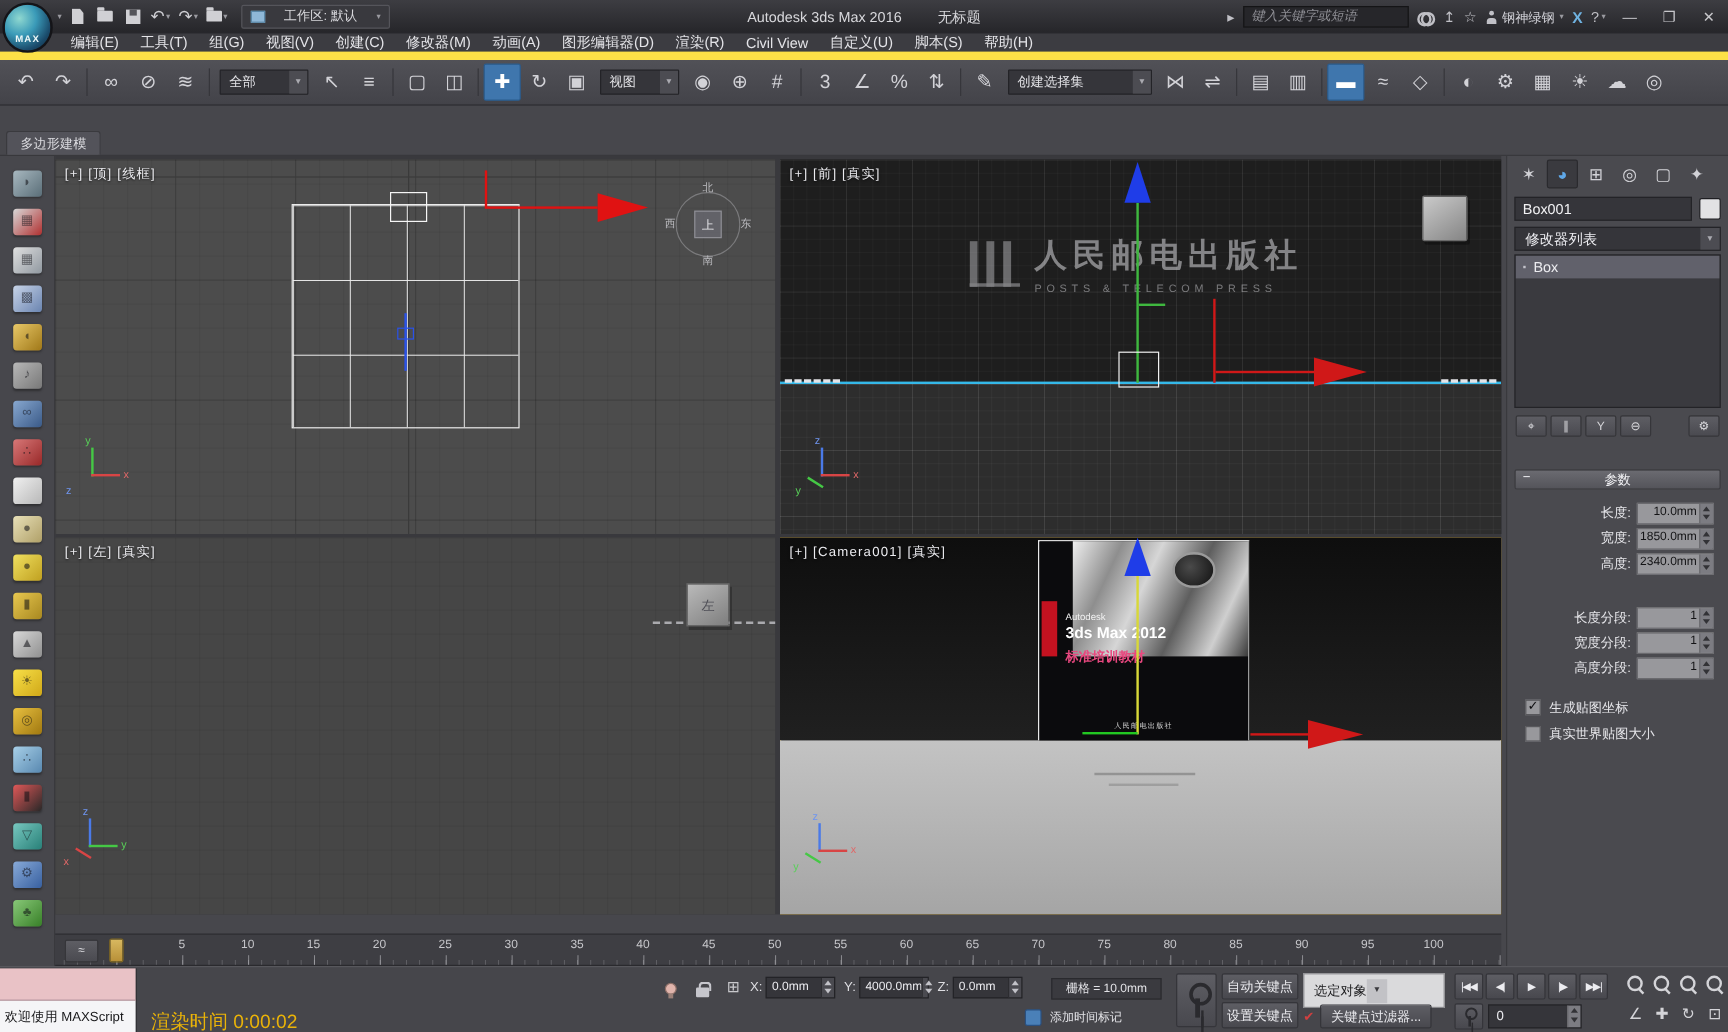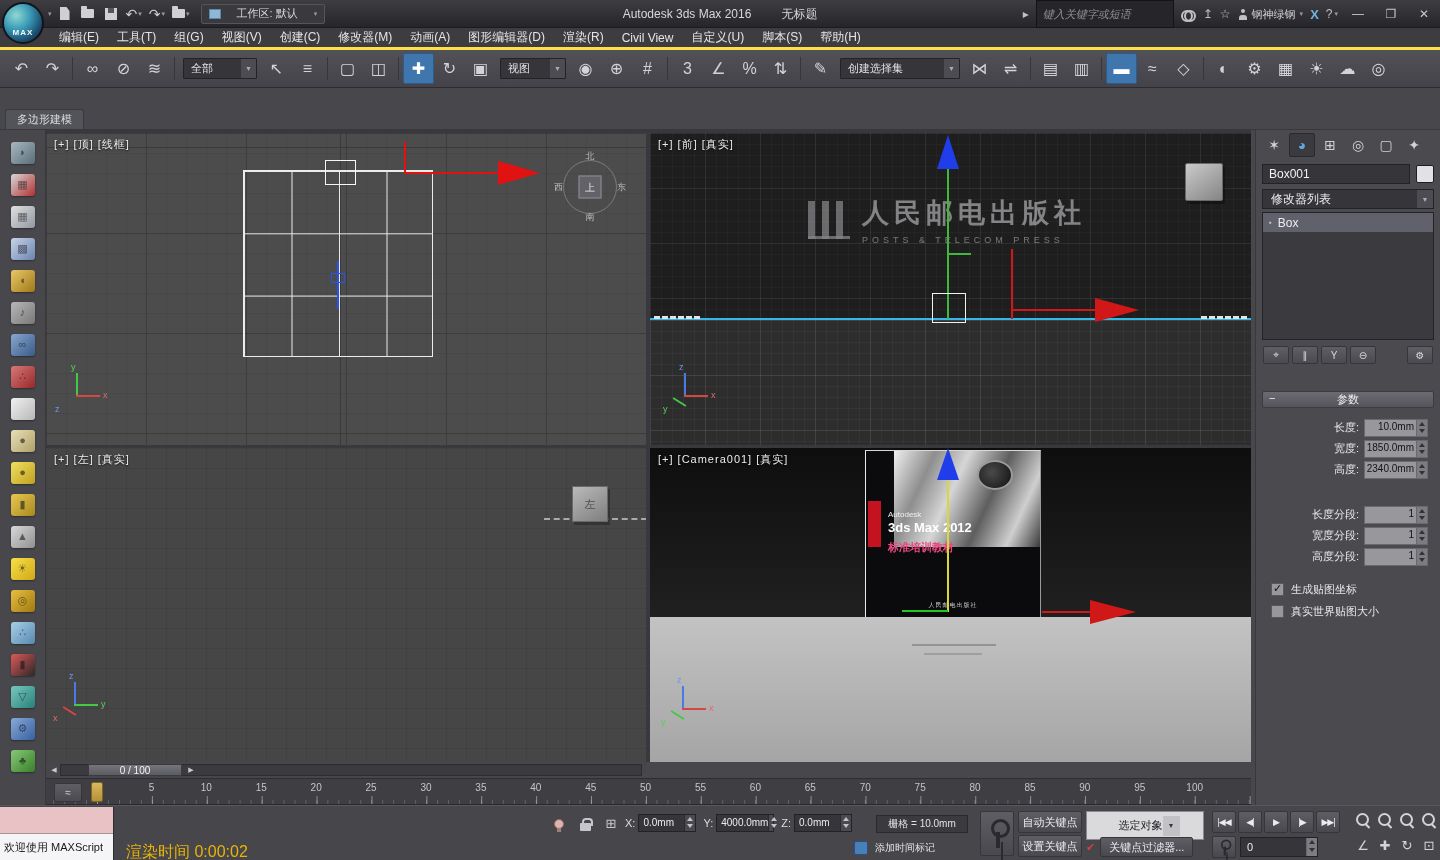--- a/index.html
+++ b/index.html
@@ -15,35 +15,35 @@
 .qat-btn{height:22px;min-width:20px;padding:0 2px;display:flex;align-items:center;justify-content:center;gap:1px;color:#cfcfd4;font-size:14px}
 .ic-page{width:10px;height:13px;background:#d0d0d4;clip-path:polygon(0 0,70% 0,100% 30%,100% 100%,0 100%)}
 .ic-folder{width:13px;height:9px;background:#d0d0d4;border-radius:1px;position:relative}
 .ic-folder::before{content:"";position:absolute;top:-3px;left:0;width:6px;height:3px;background:#d0d0d4;border-radius:1px 1px 0 0}
 .ic-save{width:12px;height:12px;background:#d0d0d4;position:relative}
 .ic-save::before{content:"";position:absolute;top:0;left:3px;width:6px;height:5px;background:#55555a}
 .ic-ws{width:12px;height:10px;background:#8fb8d8;border:1px solid #5a88a8}
 .workspace-dd{display:flex;align-items:center;gap:16px;height:20px;padding:0 7px;margin-left:6px;background:#39393e;border:1px solid #55555b;border-radius:2px;font-size:11px;color:#d8d8dc}
 .tb-center{position:absolute;left:50%;top:0;transform:translateX(-50%);height:28px;display:flex;align-items:center;gap:30px;font-size:12px;color:#d8d8dc;white-space:nowrap}
 .tb-right{position:absolute;right:0;top:0;height:28px;display:flex;align-items:center;gap:7px;padding-right:3px}
-.search{width:138px;height:28px;background:#26262a;border:1px solid #141416;color:#c8c8cc;font-size:11px;padding:0 6px}
+.search{width:138px;height:18px;background:#26262a;border:1px solid #141416;color:#c8c8cc;font-size:11px;padding:0 6px}
 .search::placeholder{color:#8e8e94;font-style:italic}
 .binoc{position:relative;width:15px;height:9px;display:inline-block}
 .binoc::before,.binoc::after{content:"";position:absolute;top:0;width:8px;height:8px;border:2px solid #c0c0c6;border-radius:50%}
 .binoc::before{left:0}.binoc::after{right:0}
 .ttb-ic{color:#c0c0c6;font-size:12px;display:flex;align-items:center;gap:2px}
 .xlogo{color:#6fb2e0;font-weight:bold;font-size:13px}
 .person{width:10px;height:11px;position:relative;display:inline-block}
 .person::before{content:"";position:absolute;top:0;left:3px;width:4px;height:4px;border-radius:50%;background:#c0c0c6}
 .person::after{content:"";position:absolute;bottom:0;left:1px;width:8px;height:5px;border-radius:3px 3px 0 0;background:#c0c0c6}
 .user{display:flex;align-items:center;gap:4px;font-size:11px;color:#d0d0d6}
 .winbtn{width:26px;height:24px;display:flex;align-items:center;justify-content:center;color:#c8c8cc;font-size:12px}
 
 
-#menubar{position:absolute;left:0;top:28px;width:1440px;height:22px;background:#3c3c41;border-bottom:3px solid #fde047;display:flex;align-items:center;padding-left:50px}
+#menubar{position:absolute;left:0;top:28px;width:1440px;height:22px;background:#3c3c41;border-bottom:7px solid #fde047;display:flex;align-items:center;padding-left:50px}
 .menu-item{padding:0 9px;height:22px;display:flex;align-items:center;font-size:12px;color:#e4e4e8}
 
 
 #toolbar{position:absolute;left:0;top:50px;width:1440px;height:38px;background:linear-gradient(#515157,#434349);border-bottom:1px solid #2c2c30;display:flex;align-items:center;padding:0 6px;overflow:hidden}
 .tseg{display:flex;align-items:center}
 .tbtn{width:31px;height:31px;display:flex;align-items:center;justify-content:center;border-radius:2px;color:#d2d2d7}
 .tbtn .g{font-size:16px;line-height:1}
 .tbtn.active{background:#3f76ad;border:1px solid #2a5c8e;color:#fff}
 .tbtn.is-sep{width:9px}
 .tbtn.is-sep{position:relative}
@@ -225,21 +225,21 @@
 .time-tag{position:absolute;left:854px;top:35px;display:flex;align-items:center;gap:7px}
 .time-tag-ic{width:14px;height:14px;background:#4a80b8;border:1px solid #2a5080;border-radius:2px}
 .time-tag-label{font-size:10px;color:#e2e2e6}
 .btn{background:linear-gradient(#5e5e64,#48484e);border:1px solid #35353a;border-radius:2px;color:#ececf0;display:flex;align-items:center;justify-content:center}
 .key-btn{position:absolute;left:980px;top:5px;width:34px;height:45px}
 .key-shape{position:relative;width:13px;height:29px}
 .key-shape::before{content:"";position:absolute;top:0;left:0;width:13px;height:13px;border:3px solid #2a2a2e;border-radius:50%}
 .key-shape::after{content:"";position:absolute;top:13px;left:5px;width:4px;height:16px;background:#2a2a2e;box-shadow:4px 9px 0 -1px #2a2a2e,4px 14px 0 -1px #2a2a2e}
 .akey-btn{position:absolute;left:1018px;top:5px;width:64px;height:22px;font-size:11px}
 .skey-btn{position:absolute;left:1018px;top:29px;width:64px;height:22px;font-size:11px}
-.sel-dd{position:absolute;left:1086px;top:5px;width:118px;height:29px;background:#dadadc;border:1px solid #8a8a8e;color:#1a1a1c;display:flex;align-items:center;justify-content:center;padding-left:8px;font-size:11px}
+.sel-dd{position:absolute;left:1086px;top:5px;width:118px;height:29px;background:#dadadc;border:1px solid #8a8a8e;color:#1a1a1c;display:flex;align-items:center;justify-content:flex-start;padding-left:8px;font-size:11px}
 .sel-dd .dd-arrow{background:#c2c2c6;color:#3a3a3e;width:17px;height:20px;display:flex;align-items:center;justify-content:center;font-size:7px}
 .keyfilter{position:absolute;left:1086px;top:31px;display:flex;align-items:center;gap:5px}
 .kf-ic{color:#d04040;font-size:11px}
 .kf-btn{height:20px;padding:0 8px;font-size:11px}
 .transport{position:absolute;left:1212px;top:5px;display:flex;gap:2px}
 .pbtn{width:24px;height:22px;font-size:9px;letter-spacing:-1px}
 .keymode-btn{position:absolute;left:1212px;top:30px;width:24px;height:22px}
 .key-shape.small{transform:scale(.55);transform-origin:center}
 .frame-field{position:absolute;left:1240px;top:31px;width:78px;height:20px;background:#35353a;border:1px solid #232327;display:flex;align-items:stretch}
 .frame-field .f-val{flex:1;font-size:11px;color:#ececf0;padding:3px 0 0 6px}
@@ -785,26 +785,20 @@
           <span class="clabel">生成贴图坐标</span>
         </div>
           <div class="cp-check">
           <span class="cbox"></span>
           <span class="clabel">真实世界贴图大小</span>
         </div>
         </div>
     </div>
   </div>
 
-  <div id="trackbar">
-    <span class="tb-arrow" id="tb-prev">◀</span>
-    <div class="tb-groove"></div>
-    <div class="tb-handle">0 / 100</div>
-    <span class="tb-arrow" id="tb-next">▶</span>
-  </div>
 
   <div id="ruler">
     <div class="ruler-ticks"></div>
     <span class="mini-curve-btn">≈</span>
     <div class="ruler-nums">
 
     <span class="tick">5</span>
         <span class="tick">10</span>
         <span class="tick">15</span>
         <span class="tick">20</span>

